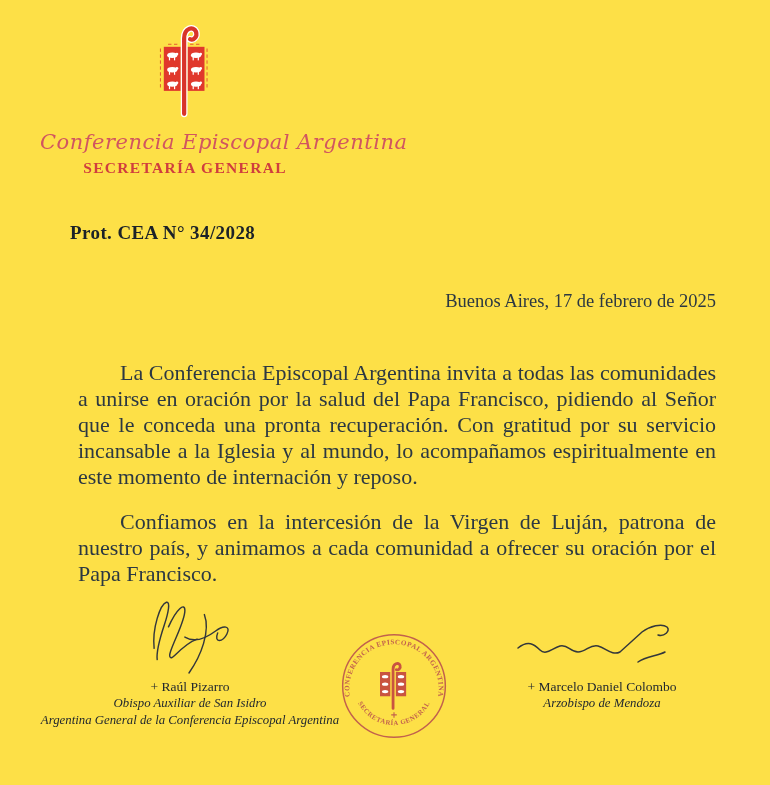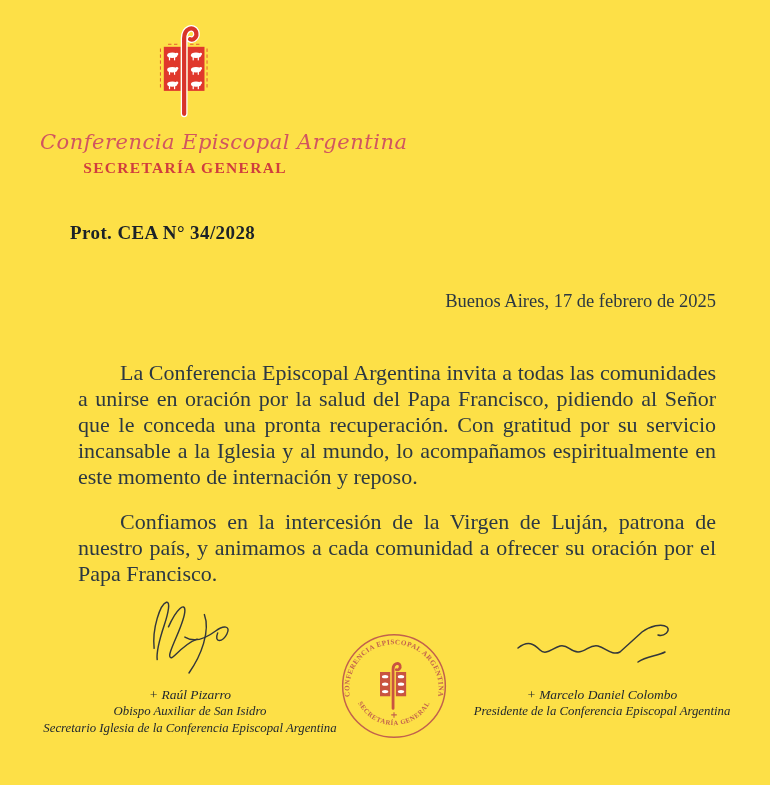--- a/index.html
+++ b/index.html
@@ -62,22 +62,22 @@
   .sig-left {
     position:absolute; left:40px; top:592px; width:300px;
     text-align:center;
   }
   .sig-right {
     position:absolute; left:462px; top:612px; width:280px;
     text-align:center;
   }
   .sig-stroke { display:block; margin:0 auto; }
   .sig-name {
-    font-style:italic; font-size:13.5px; color:#22282e;
-    line-height:17px; margin-top:12px;
+    font-size:13.5px; color:#22282e;
+    line-height:17px; margin-top:4px;
   }
   .sig-role {
     font-style:italic; font-size:12.8px; color:#22282e;
     line-height:17px; white-space:nowrap;
   }
   .seal-wrap {
     position:absolute; left:338px; top:630px;
   }
 </style>
 </head>
@@ -156,21 +156,21 @@
     <svg class="sig-stroke" width="150" height="82" viewBox="0 0 130 80">
       <g fill="none" stroke="#33373b" stroke-width="1.4" stroke-linecap="round">
         <path d="M30,55 C28,35 36,12 42,10 C46,9 44,20 40,32 C36,44 32,58 33,66"></path>
         <path d="M44,34 C52,16 60,10 60,18 C60,28 50,46 46,58 C44,64 46,66 50,62 C58,54 66,48 72,46"></path>
         <path d="M60,44 C70,50 82,44 90,38 C98,32 105,33 101,41 C97,49 88,50 92,40"></path>
         <path d="M79,22 C85,38 76,62 64,79"></path>
       </g>
     </svg>
     <div class="sig-name">+ Raúl Pizarro</div>
     <div class="sig-role">Obispo Auxiliar de San Isidro</div>
-    <div class="sig-role">Secretario Iglesia de la Conferencia Episcopal Argentina</div>
+    <div class="sig-role">Argentina General de la Conferencia Episcopal Argentina</div>
   </div>
 
   <div class="seal-wrap">
     <svg width="112" height="112" viewBox="0 0 120 120" font-family="Liberation Serif, serif">
       <circle cx="60" cy="60" r="55" fill="none" stroke="#c2614d" stroke-width="1.6"></circle>
       <defs>
         <path id="sealTop" d="M 13,73 A 48,48 0 1 1 107,73"></path>
         <path id="sealBottom" d="M 21,77 A 43,43 0 0 0 99,77"></path>
       </defs>
       <text font-size="7.6" fill="#c2614d" letter-spacing="0.6" font-weight="bold">
@@ -196,16 +196,16 @@
   </div>
 
   <div class="sig-right">
     <svg class="sig-stroke" width="200" height="62" viewBox="0 0 180 62">
       <g fill="none" stroke="#33373b" stroke-width="1.5" stroke-linecap="round">
         <path d="M6,36 C16,28 22,32 28,38 C34,44 40,36 48,34 C56,32 58,40 66,40 C74,40 78,32 86,34 C94,36 100,44 108,40 L130,20 C138,14 150,11 155,15 C159,19 152,25 146,23"></path>
         <path d="M126,50 C134,44 146,44 153,40"></path>
       </g>
     </svg>
     <div class="sig-name">+ Marcelo Daniel Colombo</div>
-    <div class="sig-role">Presidente de la Conferencia Episcopal Argentina</div>
+    <div class="sig-role">Arzobispo de Mendoza</div>
   </div>
 
 </div>
 
 </body></html>

